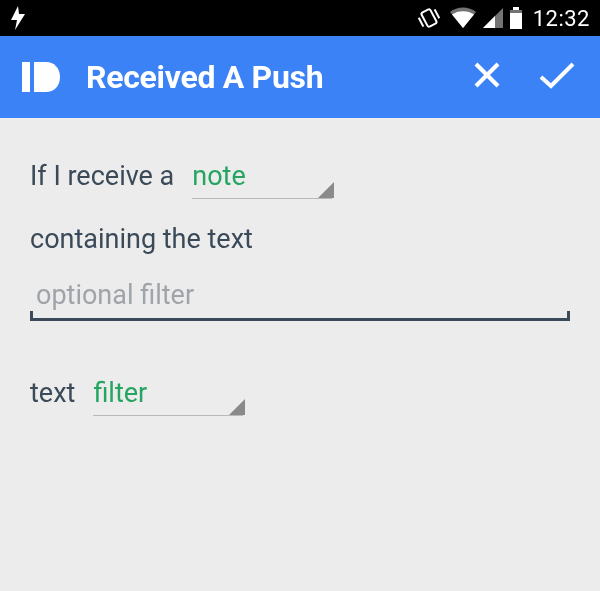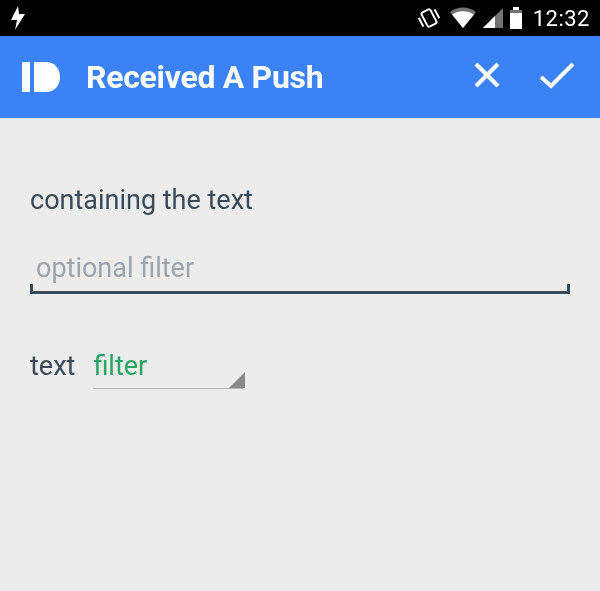--- a/index.html
+++ b/index.html
@@ -99,21 +99,21 @@
     width: 0; height: 0;
     border-left: 16px solid transparent;
     border-bottom: 16px solid #8a8a8a;
   }
   .row2 {
     margin-top: 24px;
     font-size: 27px;
     color: #3b4a58;
   }
   .text-input-wrap {
-    margin-top: 30px;
+    margin-top: 18px;
     position: relative;
   }
   .text-input {
     width: 100%;
     font-size: 27px;
     font-family: inherit;
     color: #3b4a58;
     background: transparent;
     border: none;
     outline: none;
@@ -216,20 +216,27 @@
     <span>
       <svg width="40" height="32" viewBox="0 0 40 32">
         <polyline points="4,18 14,27 36,5" fill="none" stroke="#fff" stroke-width="4"></polyline>
       </svg>
     </span>
   </div>
 </div>
 
 <div class="content">
 
+  <div class="line">
+    <span class="static">If I receive a</span>
+    <div class="spinner">
+      <span class="value">note</span>
+      <span class="tri"></span>
+    </div>
+  </div>
 
   <div class="row2">containing the text</div>
 
   <div class="text-input-wrap">
     <input class="text-input" type="text" placeholder="optional filter" style="">
     <div class="underline">
       <div class="underline-bar"></div>
     </div>
   </div>
 

